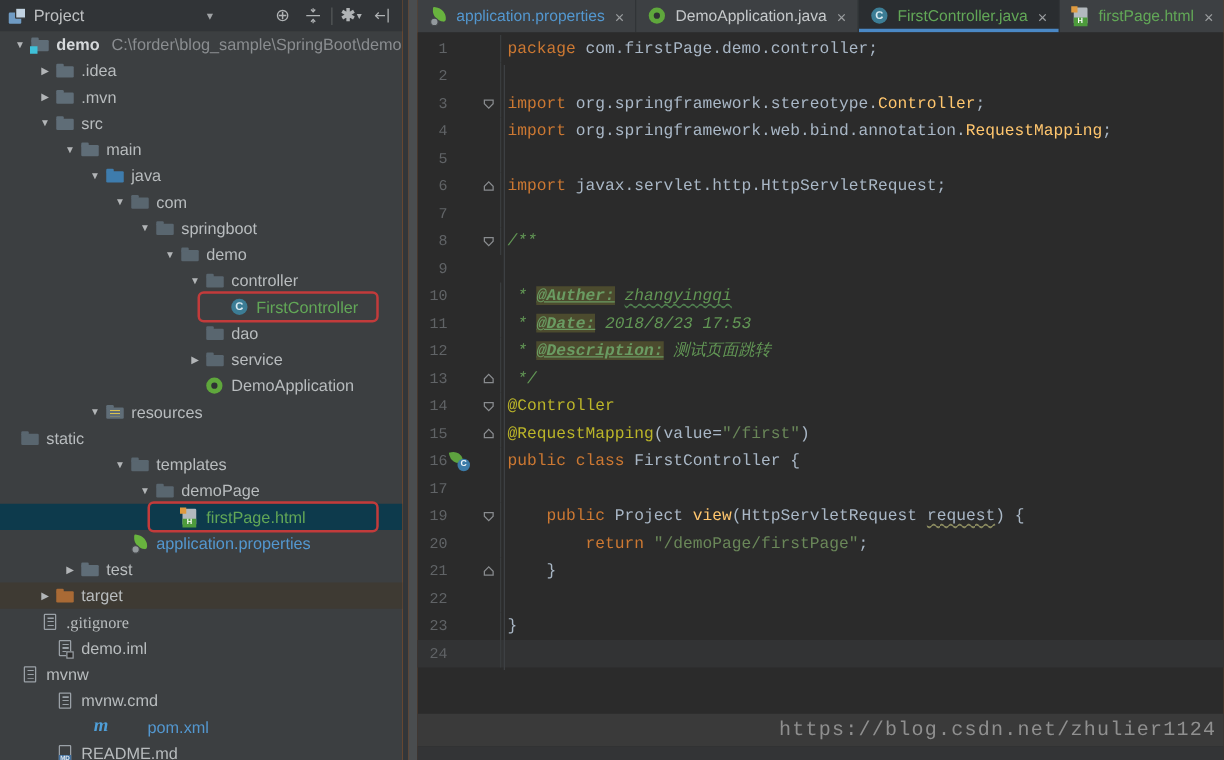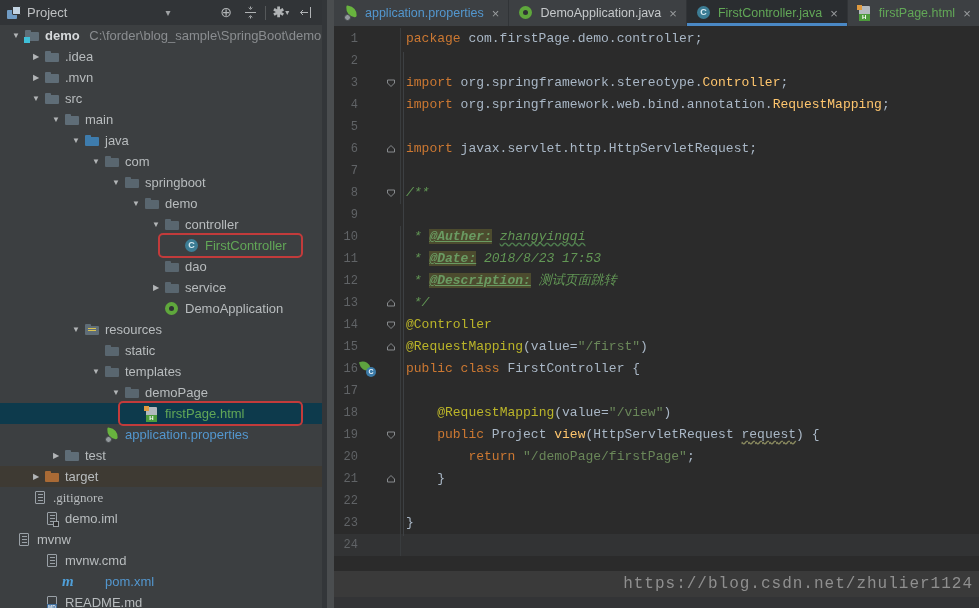--- a/index.html
+++ b/index.html
@@ -146,33 +146,33 @@
         <div class="row" style="padding-left: 88px;"><span class="arr">▼</span><span class="ic ic-package"><i></i></span><span class="lb">com</span></div>
         <div class="row" style="padding-left: 108px;"><span class="arr">▼</span><span class="ic ic-package"><i></i></span><span class="lb">springboot</span></div>
         <div class="row" style="padding-left: 128px;"><span class="arr">▼</span><span class="ic ic-package"><i></i></span><span class="lb">demo</span></div>
         <div class="row" style="padding-left: 148px;"><span class="arr">▼</span><span class="ic ic-package"><i></i></span><span class="lb">controller</span></div>
         <div class="row" style="padding-left: 168px;"><span class="arr"></span><span class="ic ic-class"><i></i></span><span class="lb green">FirstController</span></div>
         <div class="redbox" style="left: 158px; top: 208px; width: 145px; height: 25px;"></div>
         <div class="row" style="padding-left: 148px;"><span class="arr"></span><span class="ic ic-package"><i></i></span><span class="lb">dao</span></div>
         <div class="row" style="padding-left: 148px;"><span class="arr">▶</span><span class="ic ic-package"><i></i></span><span class="lb">service</span></div>
         <div class="row" style="padding-left: 148px;"><span class="arr"></span><span class="ic ic-springboot"><i></i></span><span class="lb">DemoApplication</span></div>
         <div class="row" style="padding-left: 68px;"><span class="arr">▼</span><span class="ic ic-folder-resources"><i></i></span><span class="lb">resources</span></div>
-        <div class="row" style="padding-left: 88px; align-items: center;"><span class="arr"></span><span class="ic ic-package"><i></i></span><span class="lb">static</span></div>
+        <div class="row" style=" align-items: center;"><span class="arr"></span><span class="ic ic-package"><i></i></span><span class="lb">static</span></div>
         <div class="row" style="padding-left: 88px;"><span class="arr">▼</span><span class="ic ic-package"><i></i></span><span class="lb">templates</span></div>
         <div class="row" style="padding-left: 108px;"><span class="arr">▼</span><span class="ic ic-package"><i></i></span><span class="lb">demoPage</span></div>
         <div class="row selected" style="padding-left: 128px;"><span class="arr"></span><span class="ic ic-html"><i></i></span><span class="lb green">firstPage.html</span></div>
         <div class="redbox" style="left: 118px; top: 376px; width: 185px; height: 25px;"></div>
         <div class="row" style="padding-left: 88px;"><span class="arr"></span><span class="ic ic-spring"><i></i></span><span class="lb blue">application.properties</span></div>
         <div class="row" style="padding-left: 48px;"><span class="arr">▶</span><span class="ic ic-folder"><i></i></span><span class="lb">test</span></div>
         <div class="row hover" style="padding-left: 28px;"><span class="arr">▶</span><span class="ic ic-folder-target"><i></i></span><span class="lb">target</span></div>
         <div class="row" style="padding-left: 16px; font-family: Liberation Serif, serif;"><span class="arr"></span><span class="ic ic-file"><i></i></span><span class="lb">.gitignore</span></div>
         <div class="row" style="padding-left: 28px;"><span class="arr"></span><span class="ic ic-iml"><i></i></span><span class="lb">demo.iml</span></div>
         <div class="row" style=""><span class="arr"></span><span class="ic ic-file"><i></i></span><span class="lb">mvnw</span></div>
         <div class="row" style="padding-left: 28px;"><span class="arr"></span><span class="ic ic-file"><i></i></span><span class="lb">mvnw.cmd</span></div>
-        <div class="row" style="padding-left: 20px; gap: 24px;"><span class="arr"></span><span class="ic ic-maven"><i></i></span><span class="lb blue">pom.xml</span></div>
+        <div class="row" style="padding-left: 33px; gap: 24px;"><span class="arr"></span><span class="ic ic-maven"><i></i></span><span class="lb blue">pom.xml</span></div>
         <div class="row" style="padding-left: 28px;"><span class="arr"></span><span class="ic ic-md"><i></i></span><span class="lb">README.md</span></div>
       </div>
   </aside>
 
   <div class="splitter"></div>
   <div class="vscroll"></div>
 
   <main class="editor">
     <div class="tabs">
         <div class="tab">
@@ -229,21 +229,20 @@
                 <polygon points="1.5,8 8.5,8 8.5,5 5,1.5 1.5,5" fill="none" stroke="#888b8e"></polygon>
               </svg></span><span class="ct"><span class="c-doc"> */</span></span></div>
           <div class="cl"><span class="ln">14</span><span class="gic"></span><span class="gf"><svg width="10" height="10" viewBox="0 0 10 10">
                 <polygon points="1.5,2 8.5,2 8.5,5 5,8.5 1.5,5" fill="none" stroke="#888b8e"></polygon>
               </svg></span><span class="ct"><span class="c-ann">@Controller</span></span></div>
           <div class="cl"><span class="ln">15</span><span class="gic"></span><span class="gf"><svg width="10" height="10" viewBox="0 0 10 10">
                 <polygon points="1.5,8 8.5,8 8.5,5 5,1.5 1.5,5" fill="none" stroke="#888b8e"></polygon>
               </svg></span><span class="ct"><span class="c-ann">@RequestMapping</span><span class="c-pl">(value=</span><span class="c-str">"/first"</span><span class="c-pl">)</span></span></div>
           <div class="cl"><span class="ln">16</span><span class="gic"><span class="ic ic-springbean"><i></i></span></span><span class="gf"></span><span class="ct"><span class="c-kw">public class</span><span class="c-pl"> FirstController {</span></span></div>
           <div class="cl"><span class="ln">17</span><span class="gic"></span><span class="gf"></span><span class="ct"></span></div>
-          <div class="cl"><span class="ln">18</span><span class="gic"></span><span class="gf"></span><span class="ct"><span class="c-pl">    </span><span class="c-ann">@RequestMapping</span><span class="c-pl">(value=</span><span class="c-str">"/view"</span><span class="c-pl">)</span></span></div>
           <div class="cl"><span class="ln">19</span><span class="gic"></span><span class="gf"><svg width="10" height="10" viewBox="0 0 10 10">
                 <polygon points="1.5,2 8.5,2 8.5,5 5,8.5 1.5,5" fill="none" stroke="#888b8e"></polygon>
               </svg></span><span class="ct"><span class="c-pl">    </span><span class="c-kw">public</span><span class="c-pl"> Project </span><span class="c-cls">view</span><span class="c-pl">(HttpServletRequest </span><span class="c-wavy">request</span><span class="c-pl">) {</span></span></div>
           <div class="cl"><span class="ln">20</span><span class="gic"></span><span class="gf"></span><span class="ct"><span class="c-pl">        </span><span class="c-kw">return</span><span class="c-pl"> </span><span class="c-str">"/demoPage/firstPage"</span><span class="c-pl">;</span></span></div>
           <div class="cl"><span class="ln">21</span><span class="gic"></span><span class="gf"><svg width="10" height="10" viewBox="0 0 10 10">
                 <polygon points="1.5,8 8.5,8 8.5,5 5,1.5 1.5,5" fill="none" stroke="#888b8e"></polygon>
               </svg></span><span class="ct"><span class="c-pl">    }</span></span></div>
           <div class="cl"><span class="ln">22</span><span class="gic"></span><span class="gf"></span><span class="ct"></span></div>
           <div class="cl"><span class="ln">23</span><span class="gic"></span><span class="gf"></span><span class="ct"><span class="c-pl">}</span></span></div>
           <div class="cl caret"><span class="ln">24</span><span class="gic"></span><span class="gf"></span><span class="ct"></span></div>

